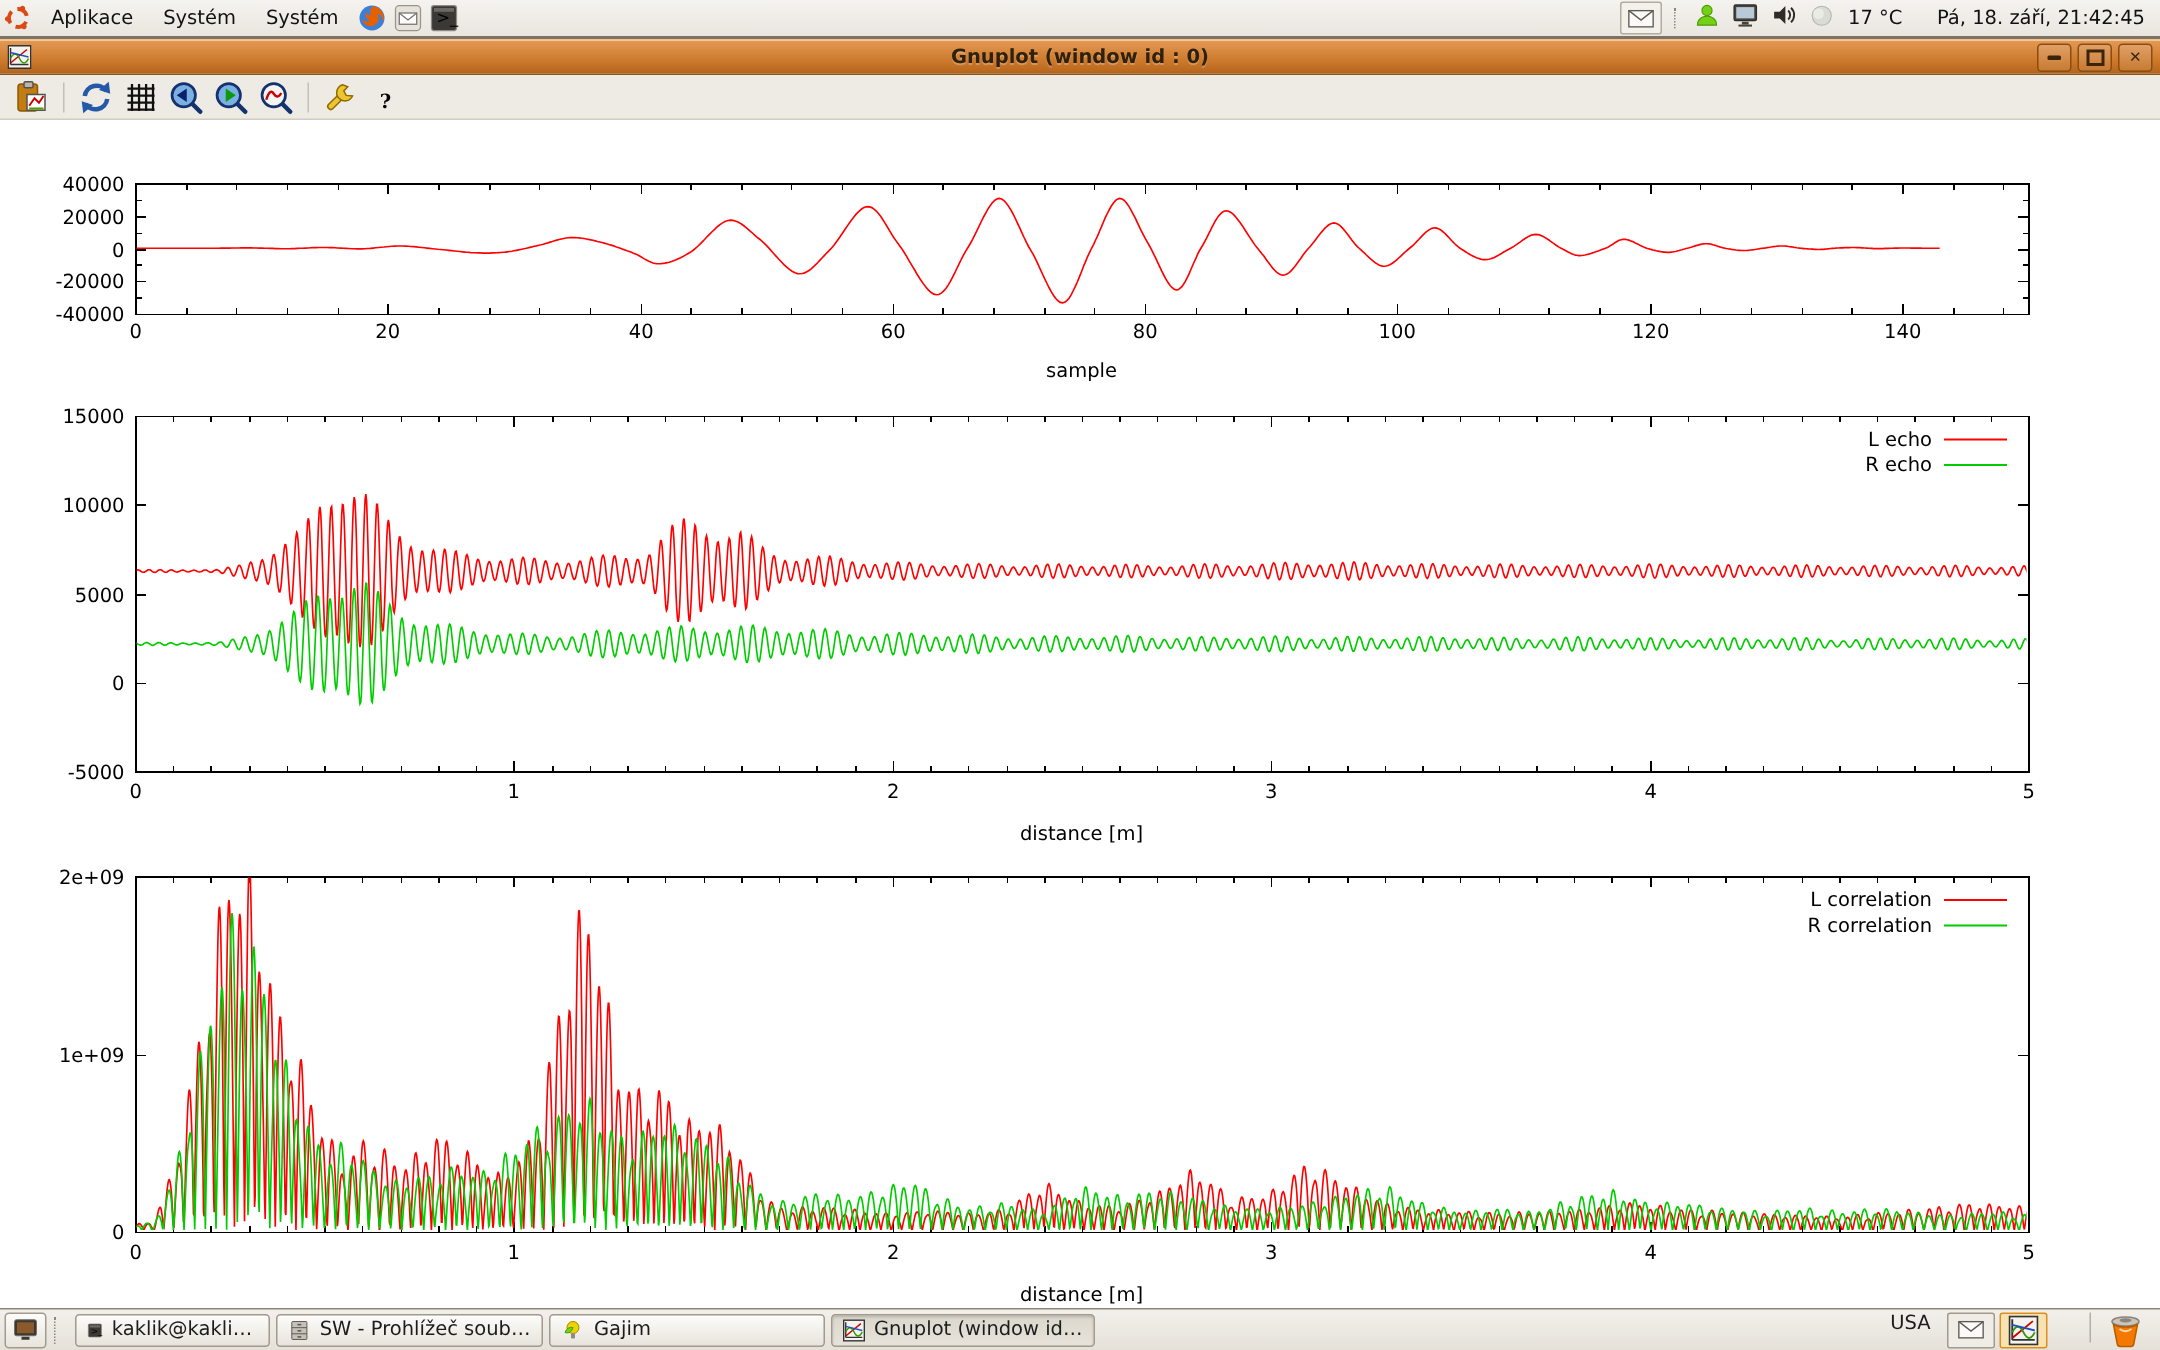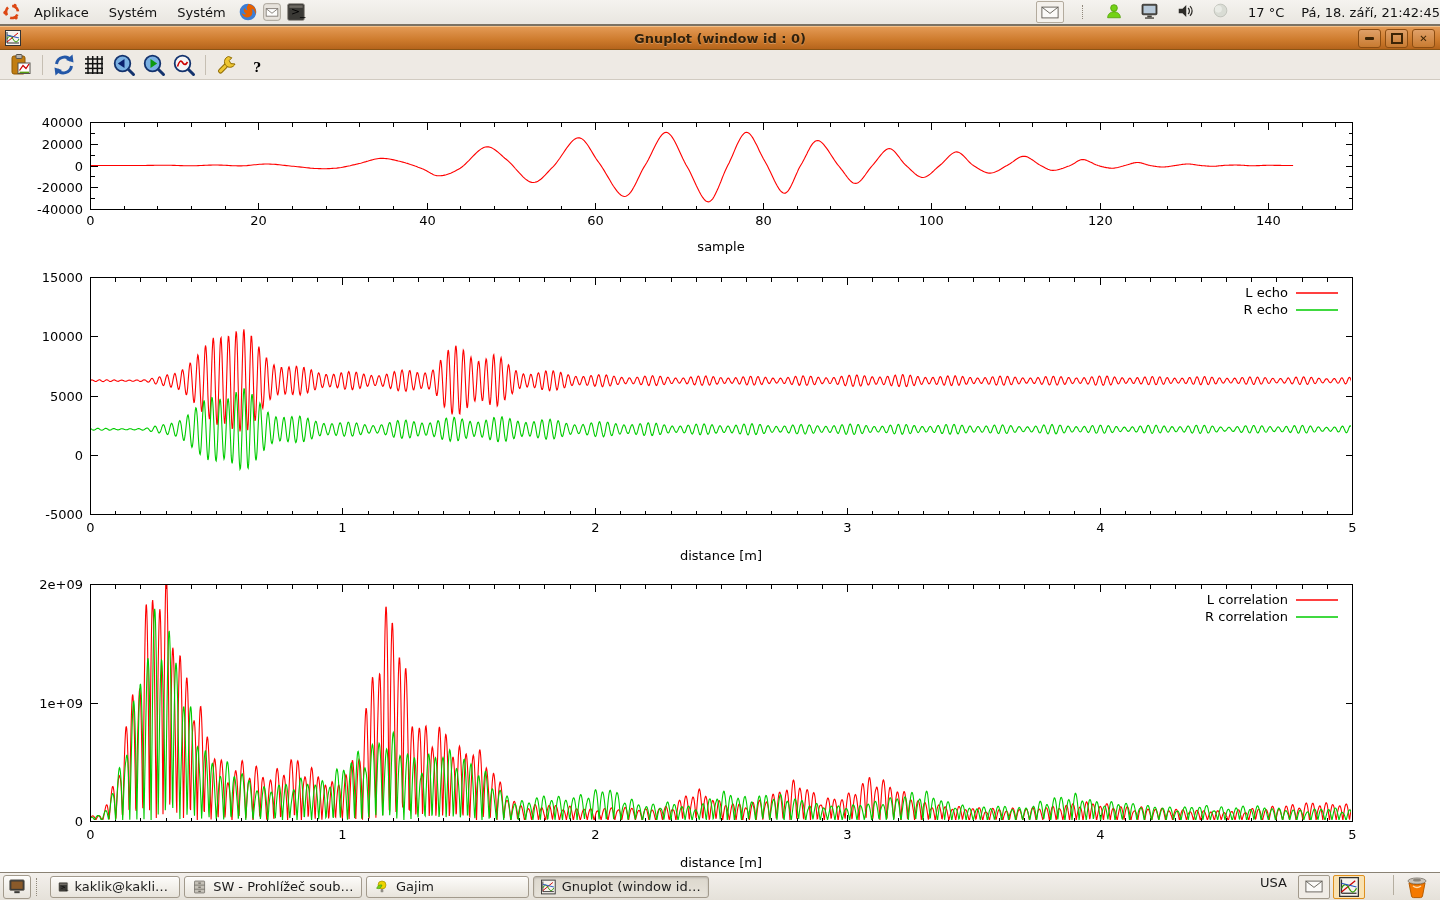--- a/index.html
+++ b/index.html
@@ -5,26 +5,26 @@
   html,body{margin:0;padding:0;background:#d8d4cc;}
   .screen{position:relative;width:1440px;height:900px;overflow:hidden;background:#fff;
           font-family:"DejaVu Sans","Liberation Sans",sans-serif;-webkit-font-smoothing:antialiased;}
   
   .top-panel{position:absolute;top:0;left:0;width:1440px;height:24px;
              background:linear-gradient(#f5f3ef,#e9e6e0);border-bottom:2px solid #7b7365;
              display:flex;align-items:center;font-size:13px;color:#111;}
   .tp-left{display:flex;align-items:center;height:100%;}
   .menu-item{padding:0 10px;height:100%;display:flex;align-items:center;cursor:default;}
   .launcher{width:22px;height:22px;display:flex;align-items:center;justify-content:center;margin:0 1px;}
-  .tp-right{margin-left:auto;display:flex;align-items:center;gap:17px;height:100%;}
+  .tp-right{margin-left:auto;display:flex;align-items:center;gap:7px;padding-right:10px;height:100%;}
   .tray-box{width:26px;height:20px;border:1px solid #b3ab9d;border-radius:2px;background:#f4f1ec;
             display:flex;align-items:center;justify-content:center;}
   .tray-handle{width:4px;height:14px;border-left:1px dotted #8f877a;margin:0 1px;}
   .tray-text{margin-left:2px;}
-  .clock-text{margin-left:0;}
+  .clock-text{margin-left:16px;}
   
   .gp-window{position:absolute;top:26px;left:0;width:1440px;height:846px;background:#fff;}
   .titlebar{position:absolute;top:0;left:0;width:100%;height:24px;
             background:linear-gradient(#e39a55,#cd7a2c 60%,#b5641c);
             border-top:1px solid #f3c28b;border-bottom:1px solid #8a5415;
             display:flex;align-items:center;box-sizing:border-box;}
   .tb-icon{margin-left:4px;width:18px;height:18px;display:flex;align-items:center;justify-content:center;}
   .tb-title{position:absolute;left:0;right:0;text-align:center;font-weight:bold;font-size:13px;color:#31210c;
             text-shadow:0 1px 0 rgba(255,255,255,.25);}
   .tb-buttons{margin-left:auto;display:flex;gap:4px;padding-right:5px;z-index:2;}
@@ -51,21 +51,21 @@
                 display:flex;align-items:center;font-size:13px;color:#1c1c1c;box-sizing:border-box;}
   .show-desktop{width:26px;height:22px;margin-left:3px;border:1px solid #a29a8c;border-radius:3px;
                 background:linear-gradient(#fdfcfa,#e8e4dc);display:flex;align-items:center;justify-content:center;}
   .bp-handle{width:6px;height:18px;border-left:1px dotted #8f877a;margin:0 3px 0 5px;}
   .task-btn{height:22px;border:1px solid #a29a8c;border-radius:3px;margin-left:4px;
             background:linear-gradient(#fdfcfa,#e8e4dc);box-shadow:inset 0 1px 0 #fff;
             display:flex;align-items:center;gap:6px;padding:0 7px;box-sizing:border-box;
             white-space:nowrap;overflow:hidden;}
   .task-btn span{overflow:hidden;text-overflow:ellipsis;}
   .task-active{background:linear-gradient(#dcd7cd,#e7e3da);box-shadow:inset 0 1px 2px rgba(0,0,0,.18);}
-  .t1{width:130px;}.t2{width:178px;}.t3{width:163px;}.t4{width:176px;}
+  .t1{width:130px;}.t2{width:178px;}.t3{width:184px;}.t4{width:176px;}
   .bp-right{margin-left:auto;display:flex;padding-right:6px;}
   .kbd-label{margin-right:8px;}
   .bp-tray-btn{width:30px;height:22px;border:1px solid #a29a8c;border-radius:2px;background:#f0ece6;
                display:flex;align-items:center;justify-content:center;margin-left:3px;}
   .bp-tray-active{background:#f9e2b2;border:1px solid #dd8f1e;}
   .bp-sep{width:1px;height:20px;background:#b5ae a0;background:#b5aea0;margin:0 10px 0 28px;}
   .trash{width:26px;height:24px;display:flex;align-items:center;justify-content:center;margin-right:4px;}
 </style>
 </head>
 <body>

